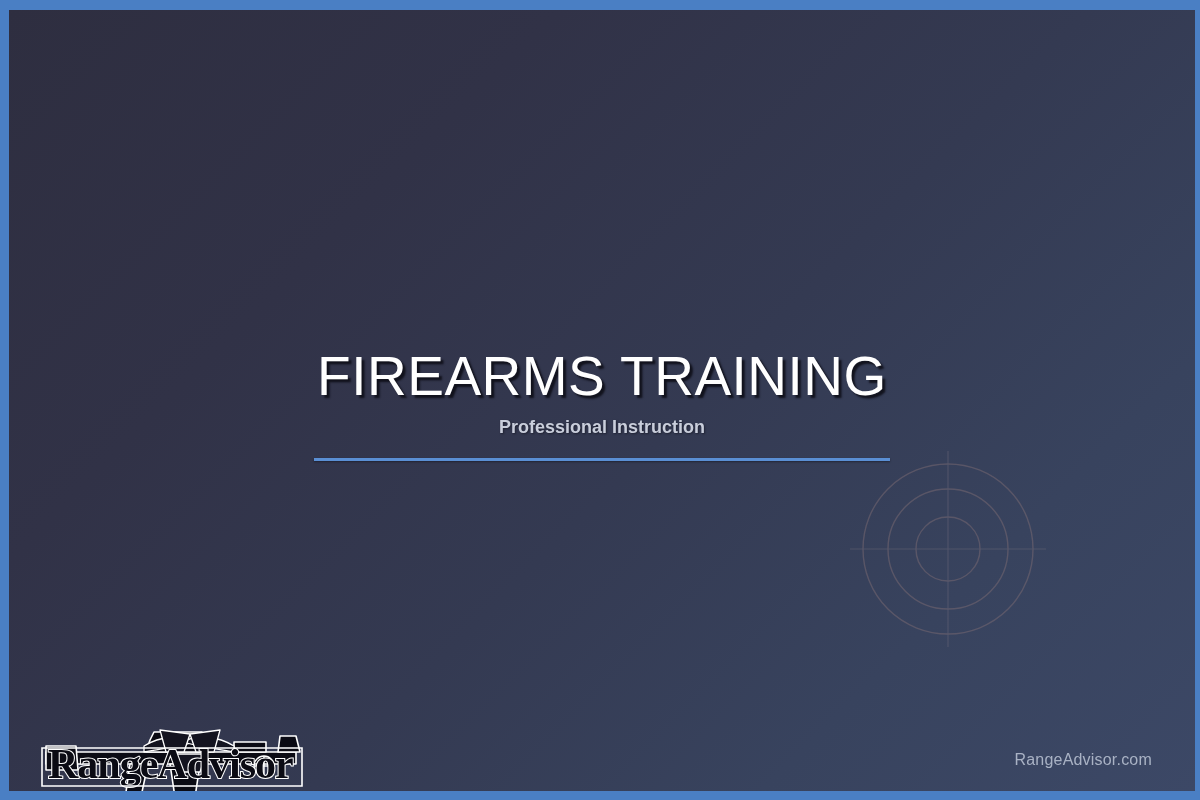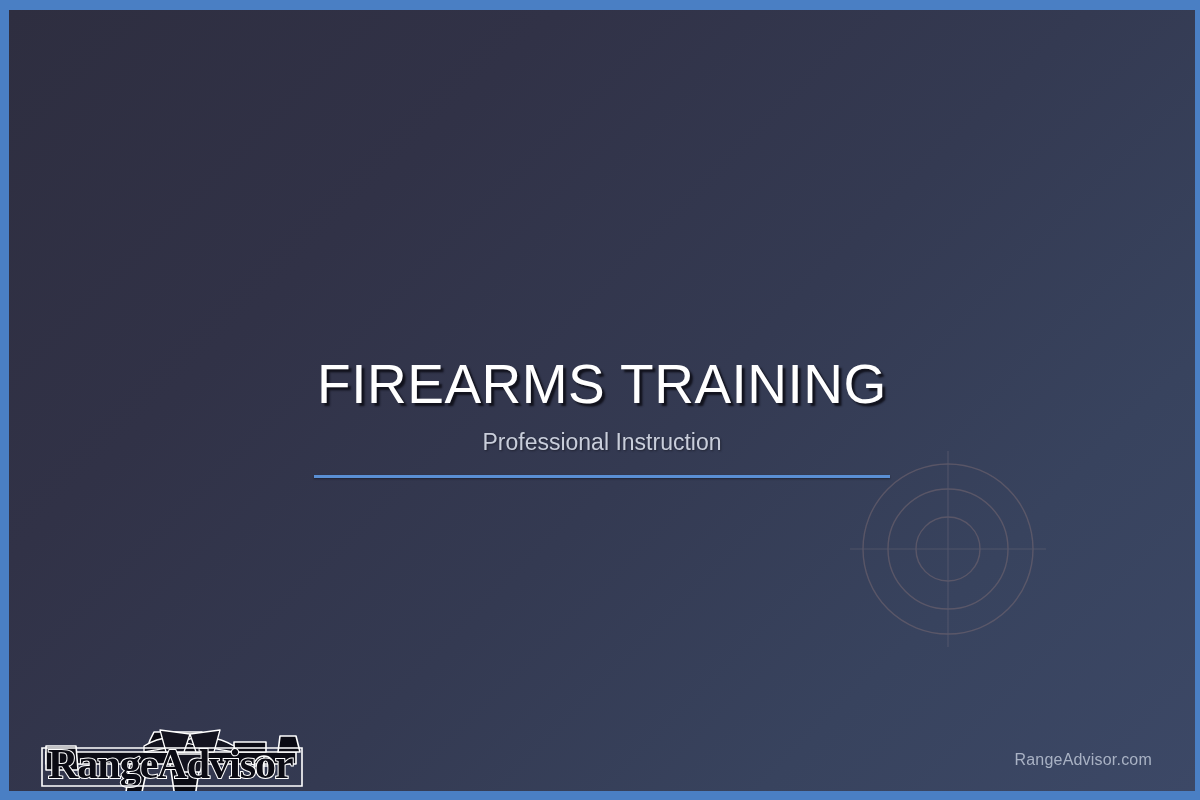--- a/index.html
+++ b/index.html
@@ -43,32 +43,32 @@
 
   
   .title-block {
     position: absolute;
     left: 0;
     right: 0;
     top: 330px;
     text-align: center;
   }
   .slide-title {
-    margin: 16px;
+    margin: 8px;
     font-size: 55px;
     font-weight: normal;
     letter-spacing: 0.5px;
     color: #ffffff;
     text-shadow: 3px 3px 2px rgba(12,12,20,0.85);
     line-height: 1.05;
   }
   .slide-subtitle {
     margin: 12px 0 0 0;
-    font-size: 23px;
-    font-weight: normal;
+    font-size: 18px;
+    font-weight: bold;
     color: #c9cedb;
     text-shadow: 1px 1px 2px rgba(12,12,20,0.5);
     line-height: 1.1;
   }
   .accent-rule {
     width: 576px;
     height: 3px;
     margin: 20px auto 0 auto;
     background: #5a8fd4;
     box-shadow: 0 1px 2px rgba(10,10,18,0.45);

